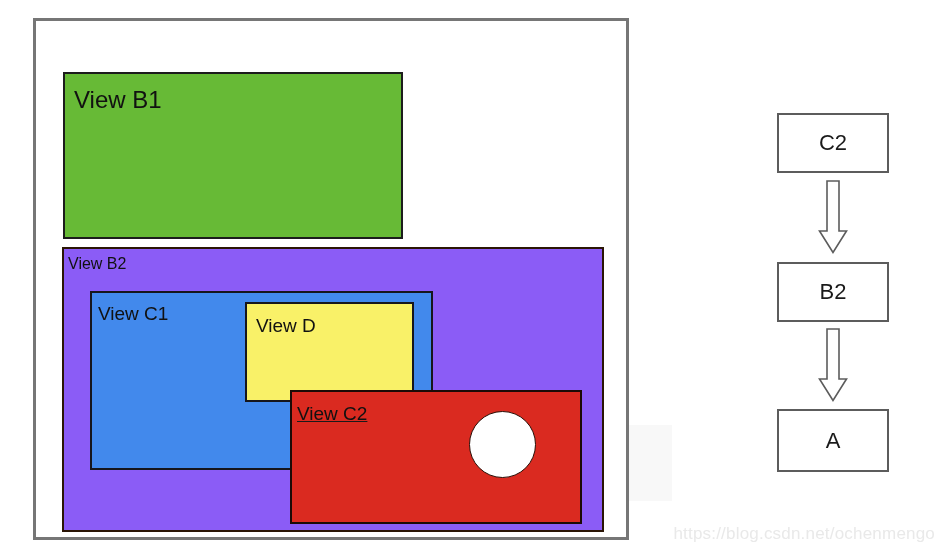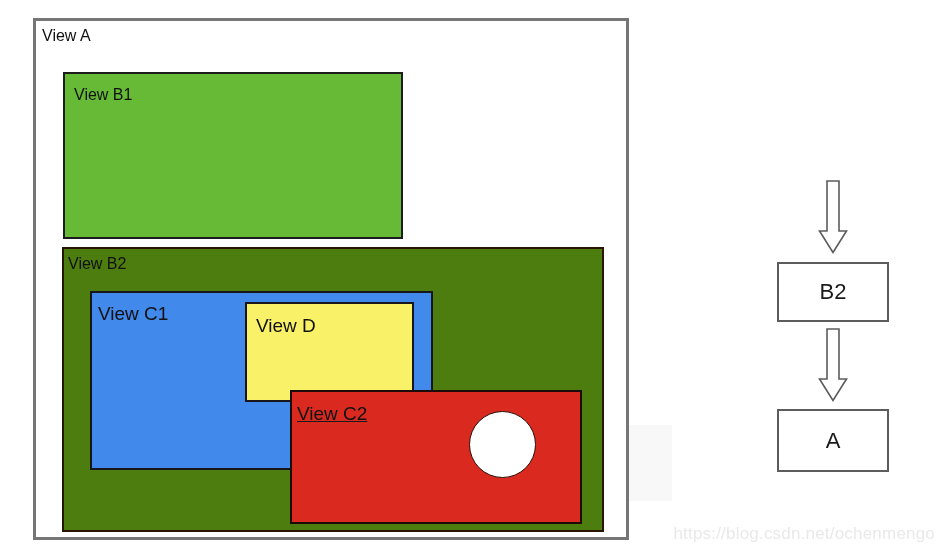--- a/index.html
+++ b/index.html
@@ -23,21 +23,21 @@
     left: 33px; top: 18px; width: 596px; height: 522px;
     background: #ffffff;
     border: 3px solid #767676;
   }
   .view-a > .label { padding: 6px 0 0 6px; font-size: 16px; }
 
   .view-b1 {
     left: 27px; top: 51px; width: 340px; height: 167px;
     border: 2px solid #1c1c1c;
   }
-  .view-b1 > .label { padding: 12px 0 0 9px; font-size: 16px; }
+  .view-b1 > .label { padding: 12px 0 0 9px; font-size: 24px; }
 
   .view-b2 {
     left: 26px; top: 226px; width: 542px; height: 285px;
     border: 2px solid #2a1505;
   }
   .view-b2 > .label { padding: 6px 0 0 4px; font-size: 16px; }
 
   .view-c1 {
     left: 26px; top: 42px; width: 343px; height: 179px;
     border: 2px solid #16161c;
@@ -104,46 +104,46 @@
     font-size: 17px;
     letter-spacing: 0.2px;
   }
 </style>
 </head>
 <body>
 
 <div class="stage">
 
   <div class="box view-a" style="background: rgb(255, 255, 255);">
-    <span class="label">View A</span>
 
     <div class="box view-b1" style="background: rgb(103, 186, 54);">
       <span class="label">View B1</span>
     </div>
 
-    <div class="box view-b2" style="background: #4d7c0f;">
+    <div class="box view-b2" style="background: #8b5cf6;">
       <span class="label">View B2</span>
 
       <div class="box view-c1" style="background: rgb(66, 137, 236);">
         <span class="label">View C1</span>
       </div>
 
       <div class="box view-d" style="background: rgb(249, 241, 104);">
         <span class="label">View D</span>
       </div>
 
       <div class="box view-c2" style="background: rgb(218, 42, 32);">
         <span class="label">View C2</span>
         <div class="white-circle" style="background: rgb(255, 255, 255);"></div>
       </div>
     </div>
   </div>
 
   <div class="box smudge"></div>
 
+  <div class="flow-node n0">C2</div>
 
   <svg class="flow-arrow a0" viewBox="0 0 30 74" xmlns="http://www.w3.org/2000/svg">
     <polygon points="9,1 21,1 21,51 28.5,51 15,72.5 1.5,51 9,51" fill="#ffffff" stroke="#5c5c5c" stroke-width="1.6"></polygon>
   </svg>
 
   <div class="flow-node n1">B2</div>
 
   <svg class="flow-arrow a1" viewBox="0 0 30 74" xmlns="http://www.w3.org/2000/svg">
     <polygon points="9,1 21,1 21,51 28.5,51 15,72.5 1.5,51 9,51" fill="#ffffff" stroke="#5c5c5c" stroke-width="1.6"></polygon>
   </svg>

